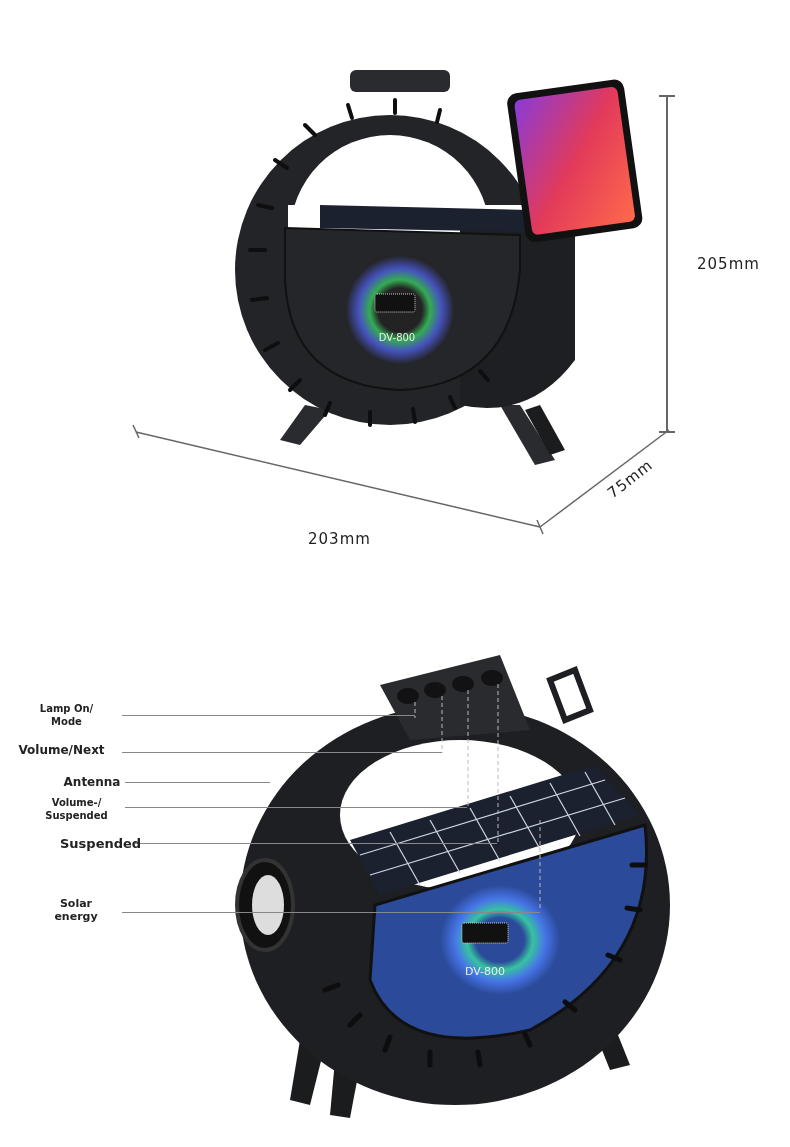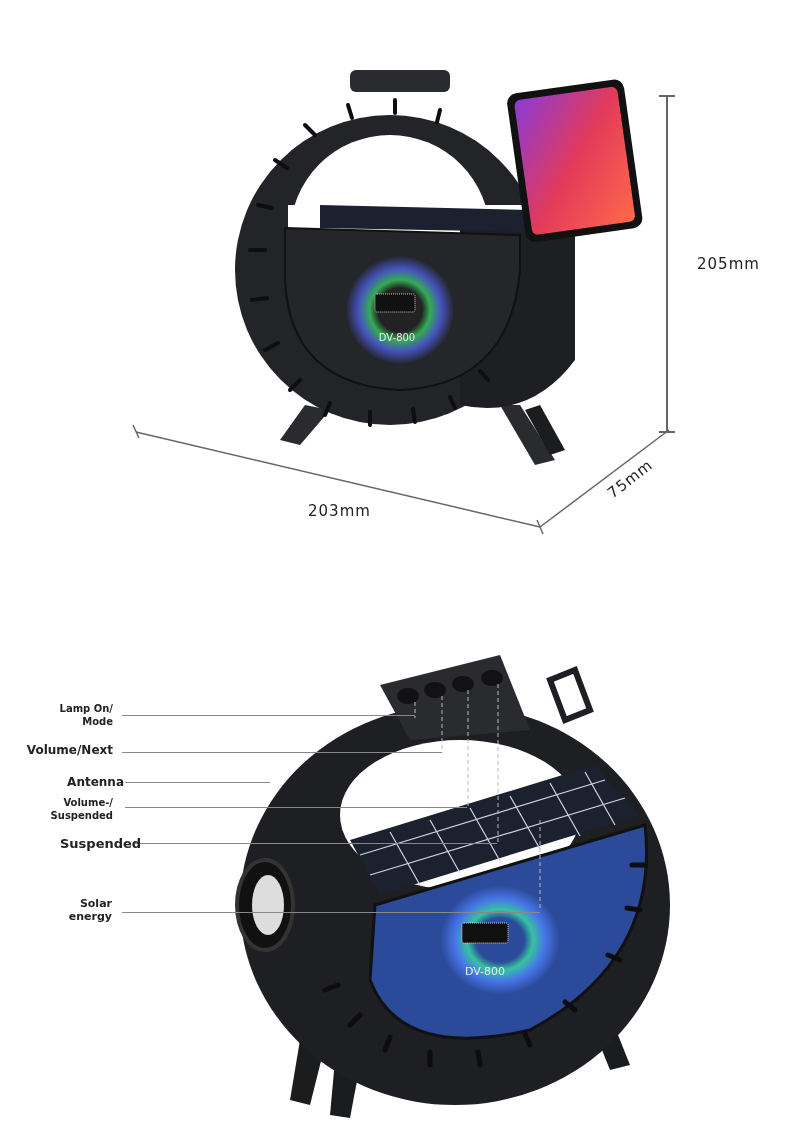--- a/index.html
+++ b/index.html
@@ -1,38 +1,38 @@
 <!DOCTYPE html>
 <html><head>
 <meta charset="utf-8">
 <style>
   html,body{margin:0;padding:0;background:#fff;}
   body{width:790px;height:1147px;position:relative;overflow:hidden;font-family:"DejaVu Sans","Liberation Sans",sans-serif;}
   .abs{position:absolute;margin-top:40px;}
   .dim-label{position:absolute;font-size:15px;color:#222;letter-spacing:1px;}
-  .callout{position:absolute;font-weight:bold;color:#222;text-align:right;line-height:13px;}
+  .callout{position:absolute;font-weight:bold;color:#222;text-align:center;line-height:13px;}
   .line{position:absolute;height:1px;background:#888;}
   svg{position:absolute;}
 </style>
 </head>
 <body>
 
 <div>
 
   <svg width="790" height="560" style="left:0;top:0">
     <line x1="667" y1="96" x2="667" y2="432" stroke="#666" stroke-width="2"></line>
     <line x1="659" y1="96" x2="675" y2="96" stroke="#666" stroke-width="2"></line>
     <line x1="659" y1="432" x2="675" y2="432" stroke="#666" stroke-width="2"></line>
     <line x1="136" y1="432" x2="540" y2="527" stroke="#666" stroke-width="1.5"></line>
     <line x1="133" y1="425" x2="139" y2="438" stroke="#666" stroke-width="1.5"></line>
     <line x1="537" y1="520" x2="543" y2="534" stroke="#666" stroke-width="1.5"></line>
     <line x1="540" y1="527" x2="669" y2="430" stroke="#666" stroke-width="1.5"></line>
   </svg>
   <div class="dim-label" style="left:697px;top:255px">205mm</div>
-  <div class="dim-label" style="left:308px;top:502px">203mm</div>
+  <div class="dim-label" style="left:308px;top:530px">203mm</div>
   <div class="dim-label" style="left:604px;top:488px;transform:rotate(-38deg);transform-origin:left top">75mm</div>
 
   <svg width="420" height="420" style="left:230px;top:60px">
     <defs>
       <radialGradient id="rgb1" cx="50%" cy="50%" r="50%">
         <stop offset="0%" stop-color="#222"></stop>
         <stop offset="40%" stop-color="#222"></stop>
         <stop offset="55%" stop-color="#37c35a"></stop>
         <stop offset="75%" stop-color="#4b5bd8"></stop>
         <stop offset="100%" stop-color="#222"></stop>

